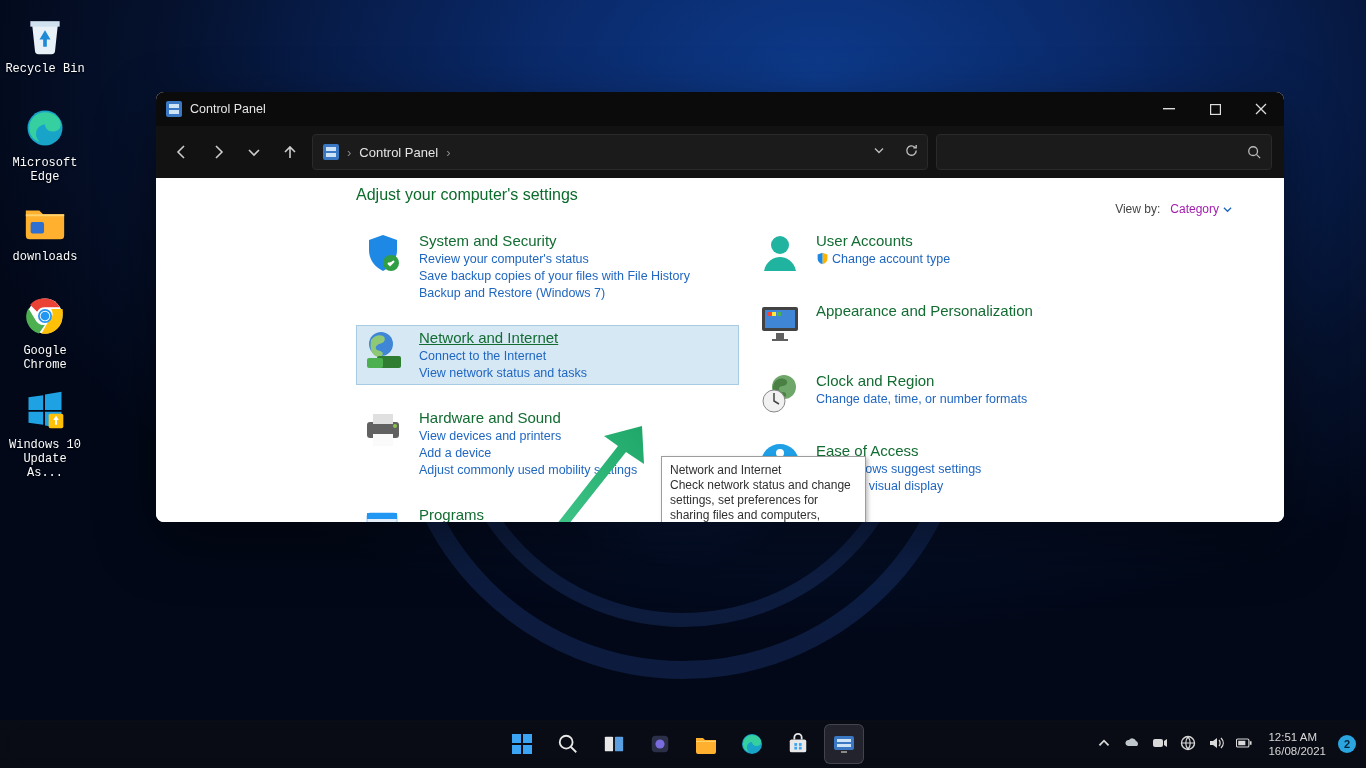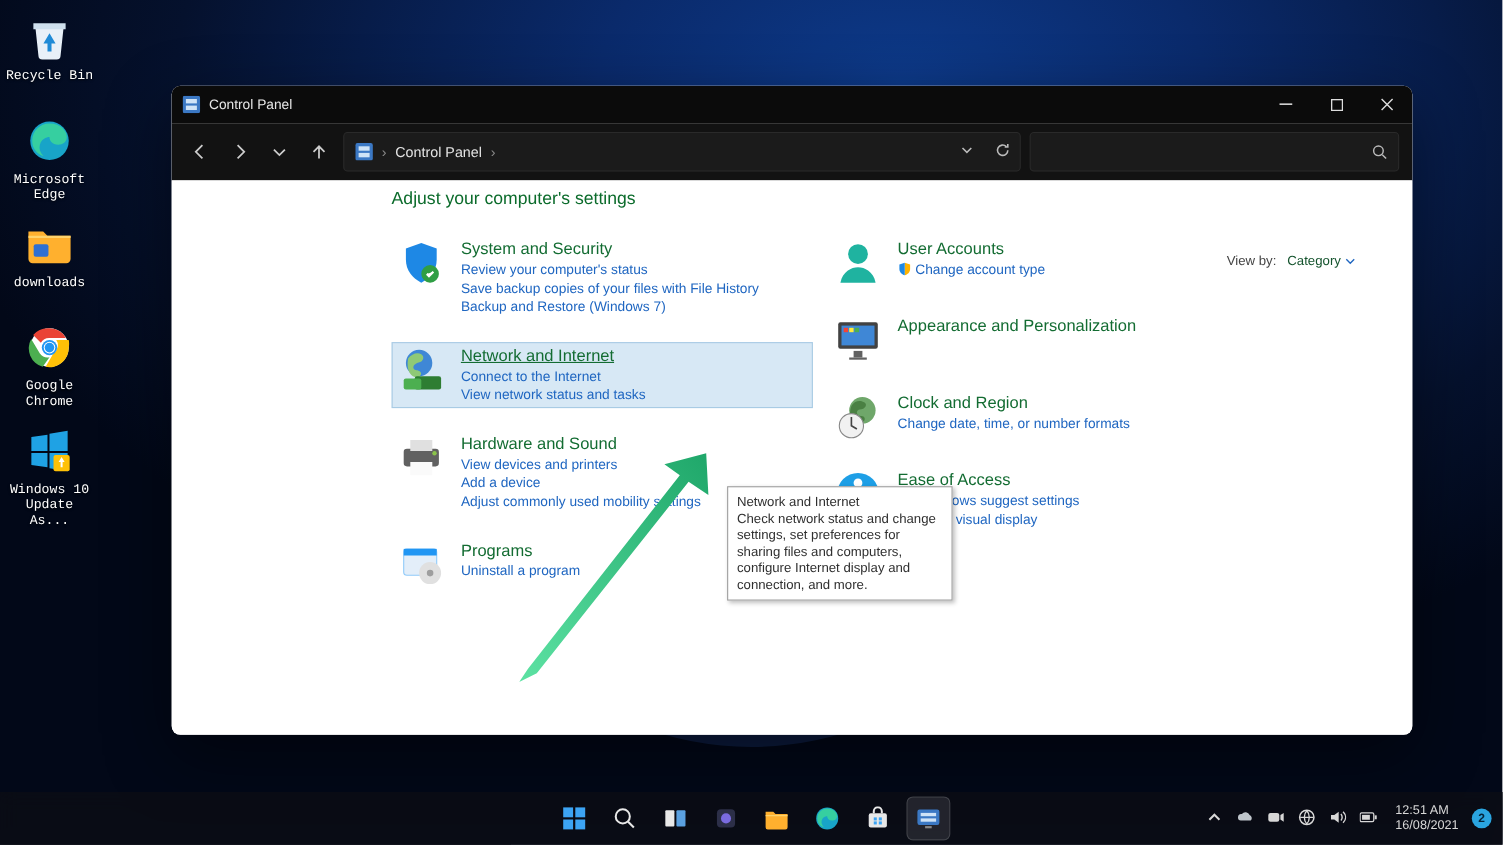--- a/index.html
+++ b/index.html
@@ -17,21 +17,21 @@
   }
 
   
   .desktop-icons { position:absolute; top:4px; left:4px; width:90px; }
   .dicon { width:82px; height:86px; margin-bottom:8px; text-align:center; font-size:12px; color:#fff;font-family:Liberation Mono, monospace; }
   .dicon .g { width:48px; height:48px; margin:6px auto 4px; display:flex; align-items:center; justify-content:center; }
   .dicon span { display:block; line-height:14px; text-shadow:0 1px 2px rgba(0,0,0,.8); }
 
   
   .window {
-    position:absolute; left:156px; top:78px; width:1128px; height:590px;
+    position:absolute; left:156px; top:92px; width:1128px; height:430px;
     background:#fff; border-radius:8px; overflow:hidden;
     box-shadow:0 20px 60px rgba(0,0,0,.45);
   }
   .titlebar {
     height:34px; background:#0b0b0b; color:#e6e6e6;
     display:flex; align-items:center; justify-content:space-between;
     padding-left:10px;
   }
   .titlebar-left { display:flex; align-items:center; gap:8px; font-size:12.5px; }
   .titlebar-ctrls { display:flex; height:100%; }
@@ -51,22 +51,22 @@
   .address .drop { position:absolute; right:42px; top:50%; transform:translateY(-50%); color:#bbb; }
   .searchbox {
     flex:1; height:36px; background:#1b1b1b; border:1px solid #2a2a2a; border-radius:4px; position:relative;
   }
   .searchbox svg { position:absolute; right:10px; top:50%; transform:translateY(-50%); }
 
   .content { position:absolute; left:0; top:86px; right:0; bottom:0; background:#fff; }
 
   .cp-wrap { width:780px; margin-left:200px; padding-top:8px; position:relative; }
   .heading { color:#0b6b2b; font-size:16px; font-weight:400; margin-bottom:24px; }
-  .viewby { position:absolute; right:-96px; top:24px; font-size:12px; color:#444; display:flex; align-items:center; gap:10px;margin-top:42px; }
-  .viewby a { color:#14532d; text-decoration:none; display:inline-flex; align-items:center; gap:4px; }
+  .viewby { position:absolute; right:-96px; top:24px; font-size:12px; color:#444; display:flex; align-items:center; gap:10px; }
+  .viewby a { color:#a21caf; text-decoration:none; display:inline-flex; align-items:center; gap:4px; }
 
   .cols { display:flex; gap:14px; }
   .col { flex:1; }
   .cat { display:flex; gap:14px; margin-bottom:20px; padding:2px 4px; border:1px solid transparent; }
   .cat.hovered { background:#d7e8f5; border:1px solid #a8cbe4; }
   .cat .ic { width:44px; height:44px; flex:0 0 44px; display:flex; align-items:center; justify-content:center; }
   .cat .tx .title { color:#136c32; font-size:15px; font-weight:400; line-height:20px; }
   .cat.hovered .tx .title { text-decoration:underline; }
   .cat .tx .lk { display:block; color:#1f66c1; font-size:12.5px; line-height:17px; }
   .shield { vertical-align:-2px; margin-right:3px; }

